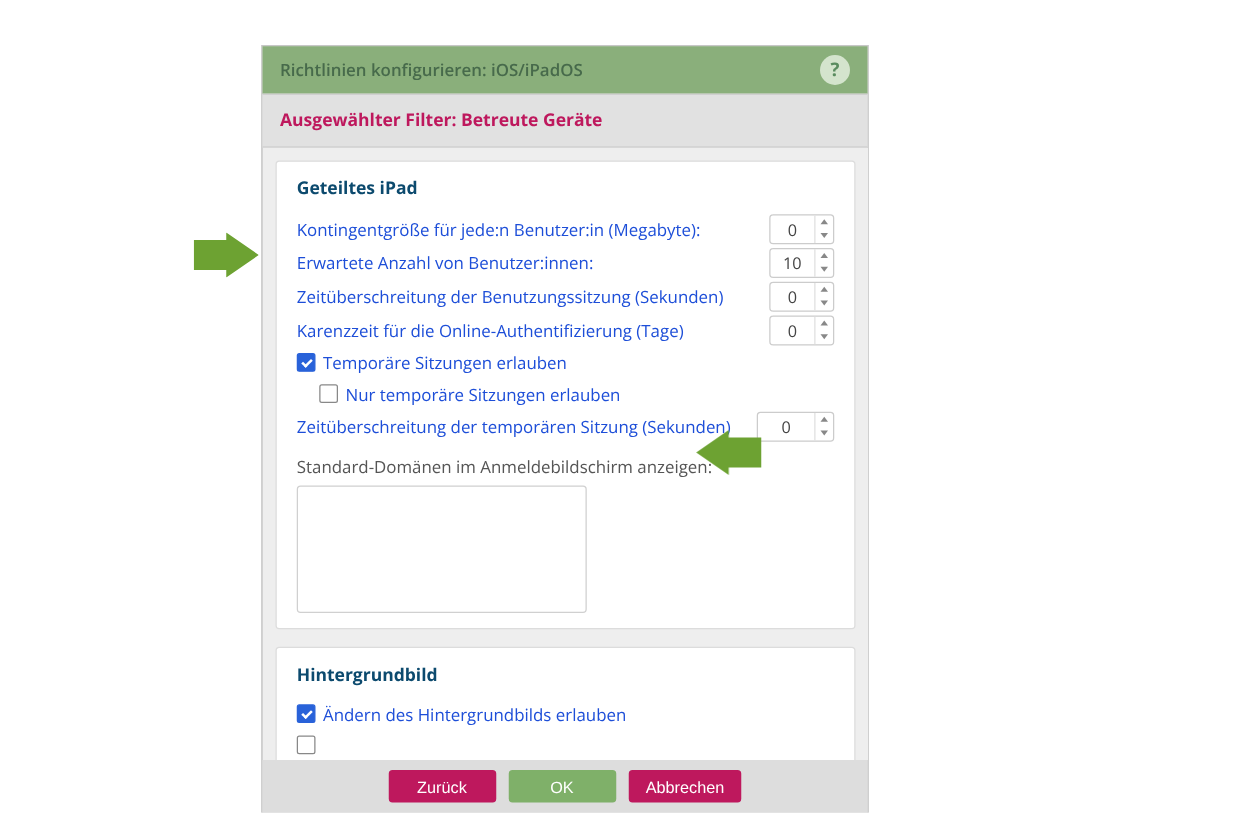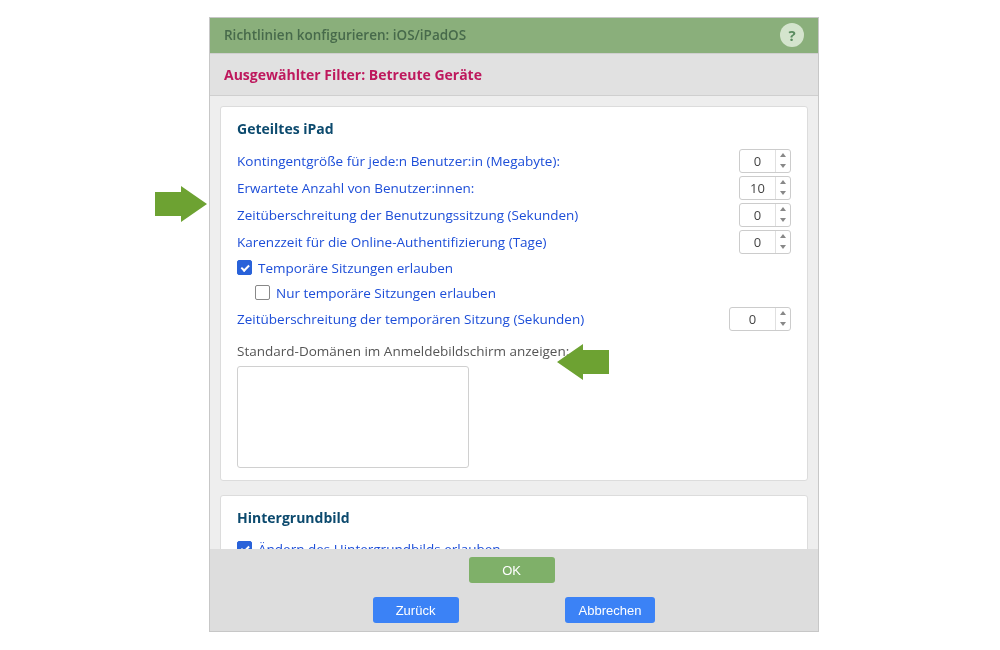--- a/index.html
+++ b/index.html
@@ -11,22 +11,22 @@
       background: #ffffff;
       height: 650px;
       width: 1000px;
       overflow: hidden;
       position: relative;
     }
 
     .dialog {
       position: absolute;
       left: 209px;
-      top: 17px;
-      width: 610px;
+      top: 36px;
+      width: 486px;
       height: 615px;
       background: #dddddd;
       border: 1px solid #c7c7c7;
       box-sizing: border-box;
       display: flex;
       flex-direction: column;
     }
 
     .header {
       background: #8ca977;
@@ -195,21 +195,21 @@
     .btn {
       height: 26px;
       min-width: 86px;
       border-radius: 3px;
       border: none;
       color: #fff;
       font-size: 13px;
       cursor: pointer;
       padding: 0 14px;
     }
-    .btn-gray { background: #3b82f6; margin-top: 40px; }
+    .btn-gray { background: #be185d; }
     .btn-green { background: #7fb069; }
 
     
     .arrow {
       position: absolute;
       width: 52px;
       height: 36px;
     }
     .arrow svg { width: 100%; height: 100%; display: block; }
     .arrow-left { left: 155px; top: 186px; }

